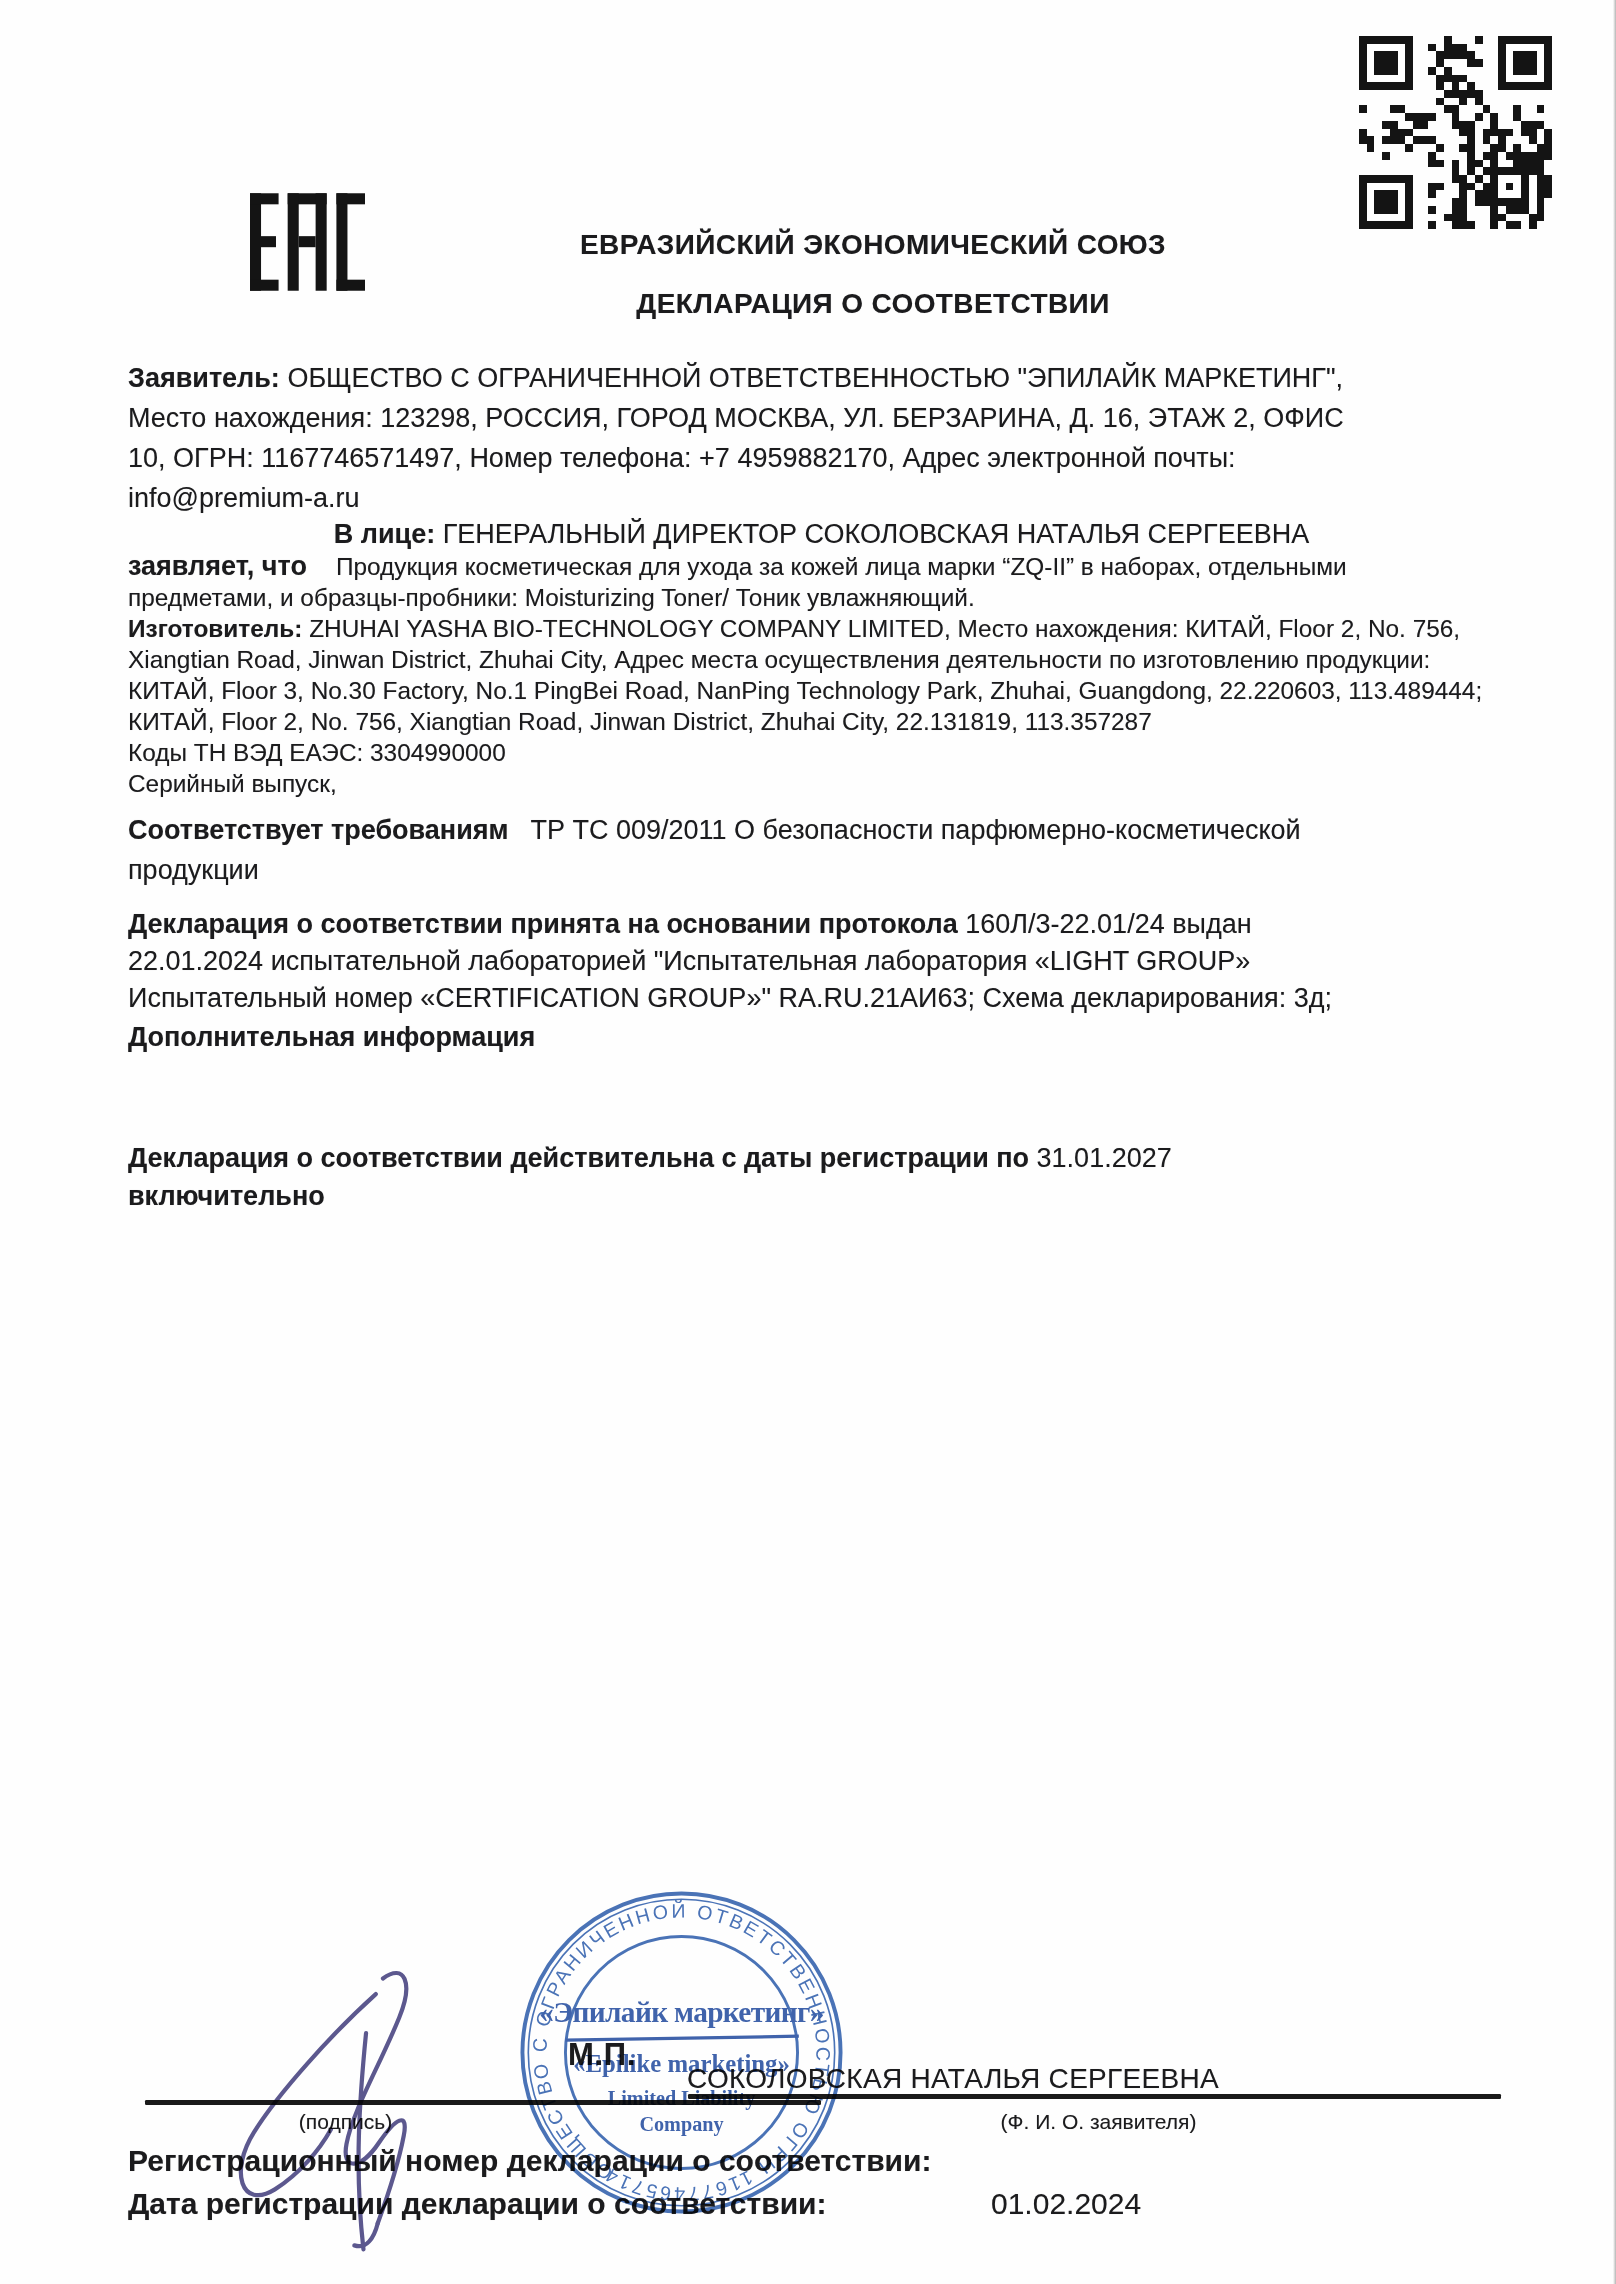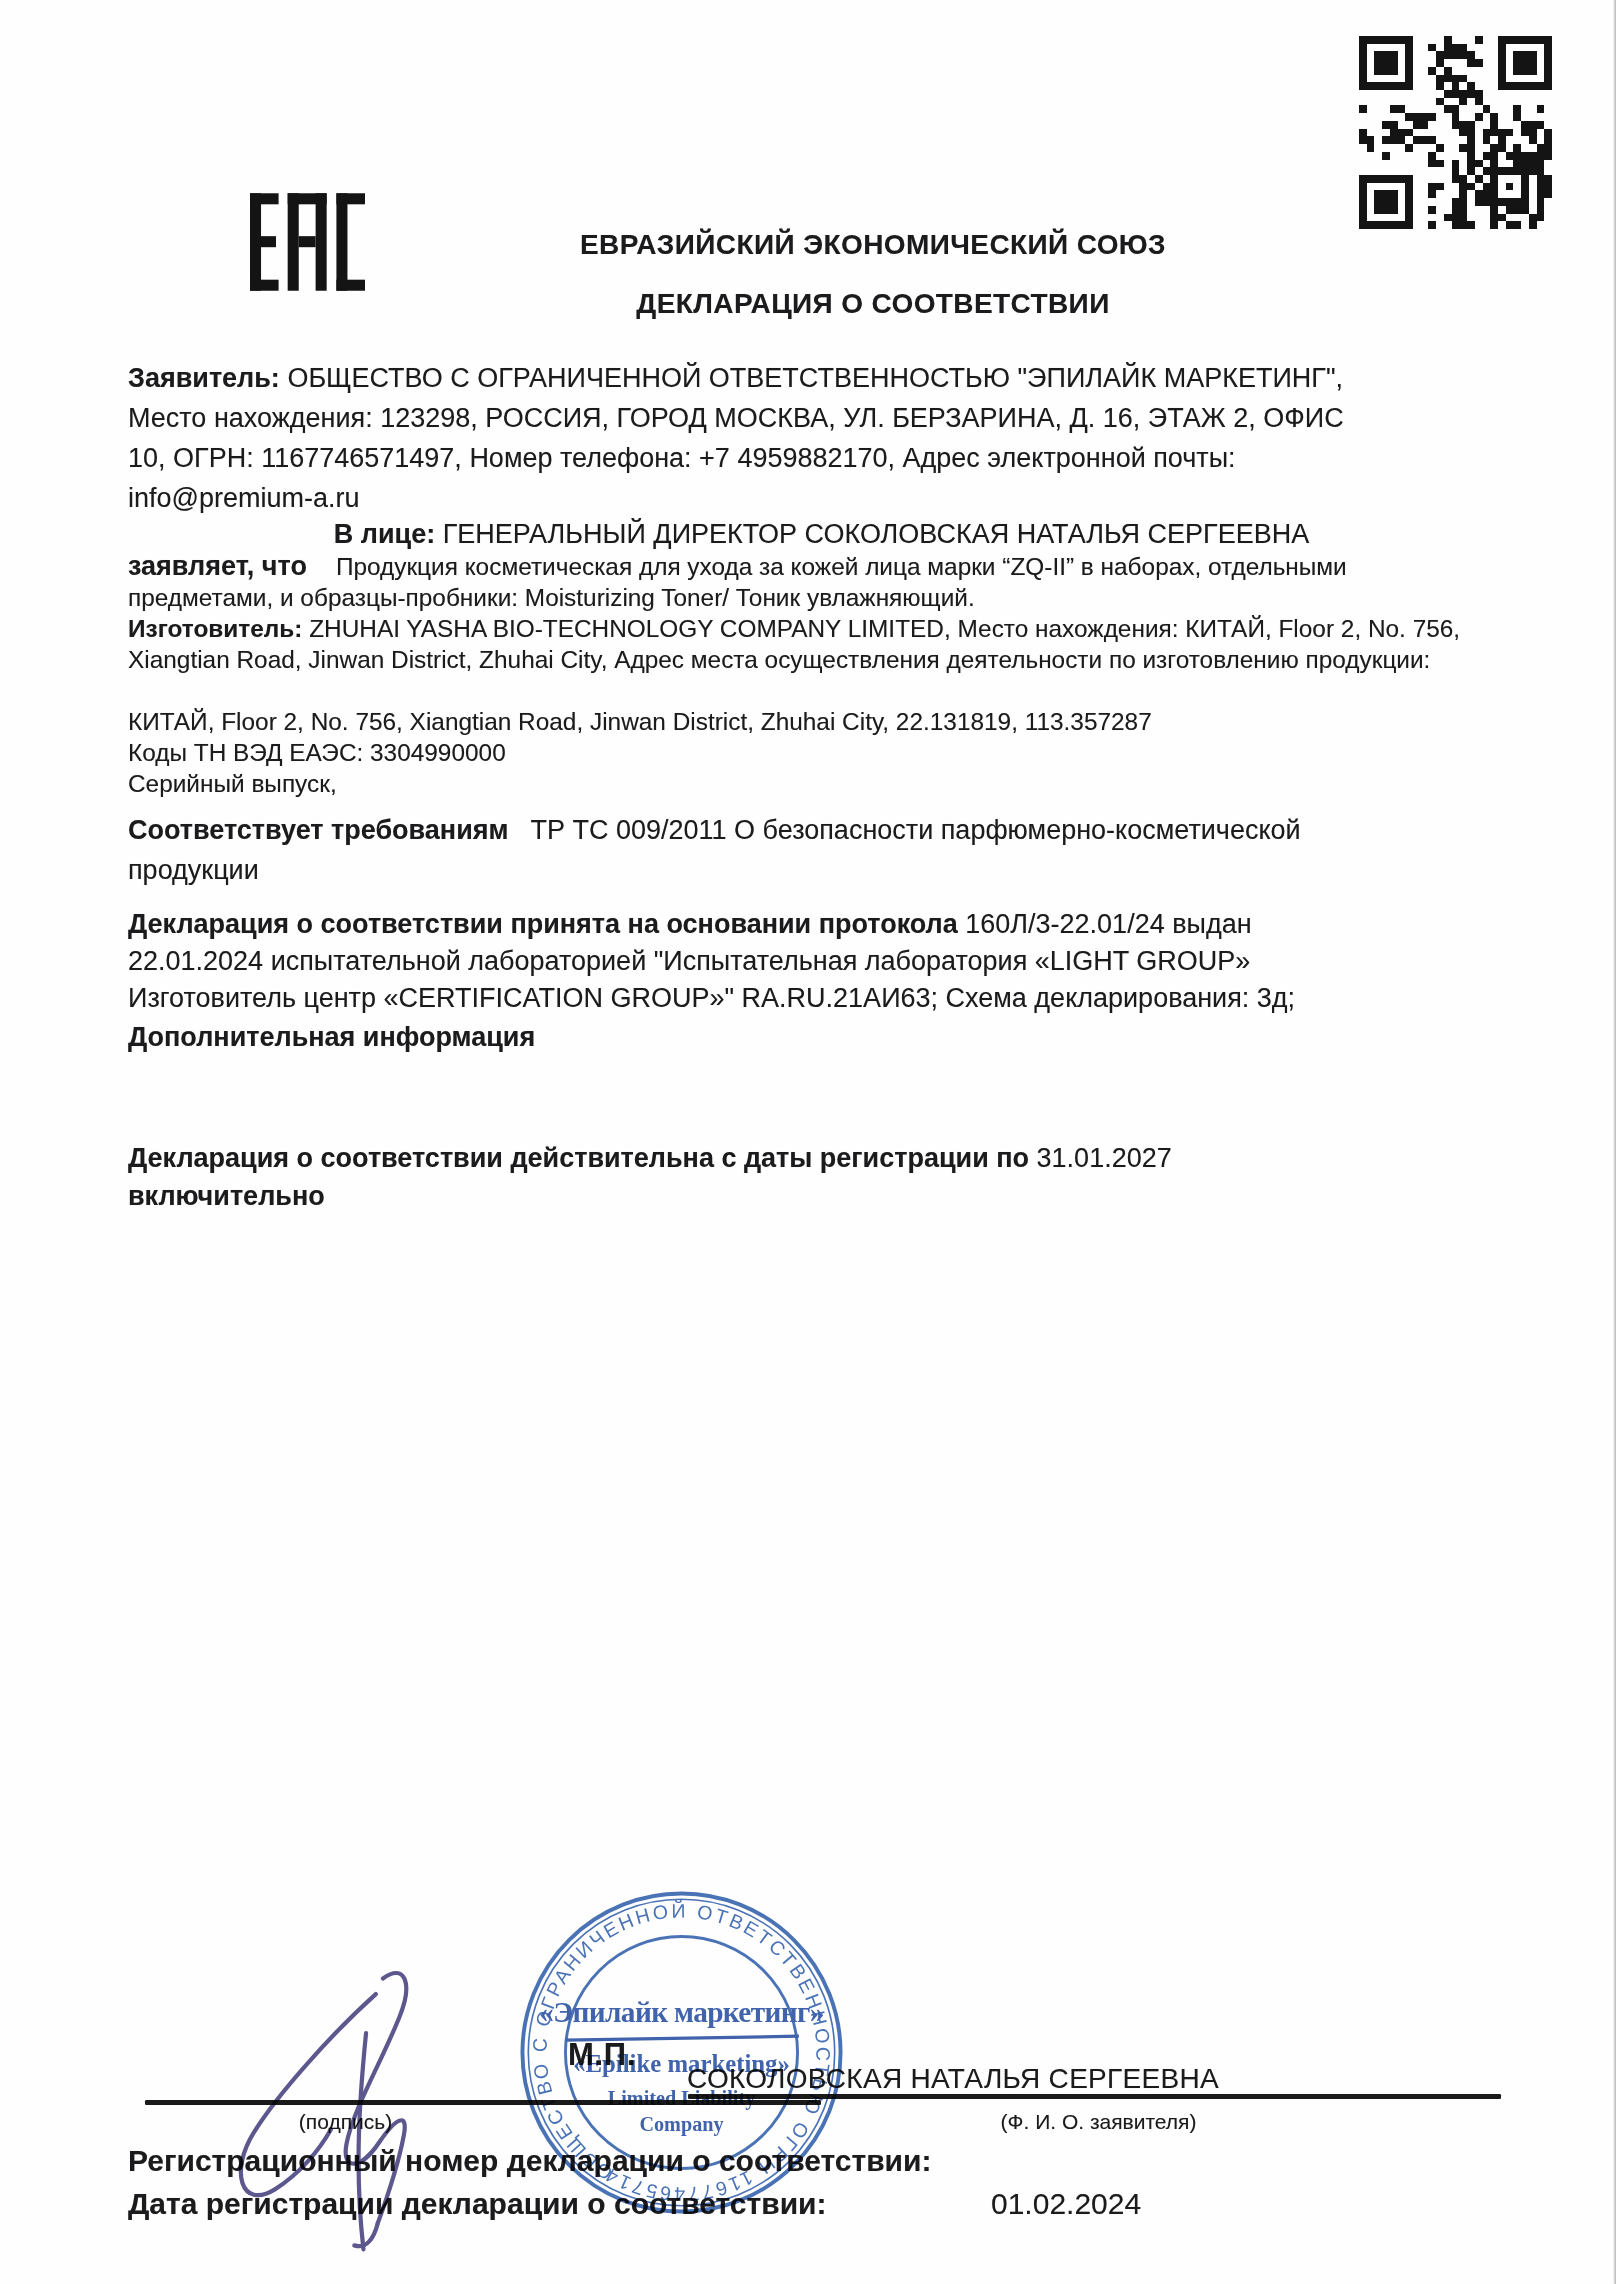--- a/index.html
+++ b/index.html
@@ -254,36 +254,36 @@
     <b>В лице:</b>
     <span>ГЕНЕРАЛЬНЫЙ ДИРЕКТОР СОКОЛОВСКАЯ НАТАЛЬЯ СЕРГЕЕВНА</span>
   </div>
 
   <div class="abs small" style="left:128px;top:551px;width:1392px;">
     <b style="font-size:27px;">заявляет, что</b><span class="gap-lg"></span><span>Продукция косметическая для ухода за кожей лица марки “ZQ-II” в наборах, отдельными</span><br>
     <span>предметами, и образцы-пробники: Moisturizing Toner/ Тоник увлажняющий.</span><br>
     <b>Изготовитель:</b>
     <span>ZHUHAI YASHA BIO-TECHNOLOGY COMPANY LIMITED, Место нахождения: КИТАЙ, Floor 2, No. 756,</span><br>
     <span>Xiangtian Road, Jinwan District, Zhuhai City, Адрес места осуществления деятельности по изготовлению продукции:</span><br>
-    <br>
+    <span>КИТАЙ, Floor 3, No.30 Factory, No.1 PingBei Road, NanPing Technology Park, Zhuhai, Guangdong, 22.220603, 113.489444;</span><br>
     <span>КИТАЙ, Floor 2, No. 756, Xiangtian Road, Jinwan District, Zhuhai City, 22.131819, 113.357287</span><br>
     <span>Коды ТН ВЭД ЕАЭС: 3304990000</span><br>
     <span>Серийный выпуск,</span>
   </div>
 
   <div class="abs p" style="left:128px;top:810px;width:1387px;">
     <b>Соответствует требованиям</b><span class="gap-md"></span><span>ТР ТС 009/2011 О безопасности парфюмерно-косметической</span><br>
     <span>продукции</span>
   </div>
 
   <div class="abs p" style="left:128px;top:906px;width:1387px;line-height:37px;">
     <b>Декларация о соответствии принята на основании протокола</b>
     <span>160Л/3-22.01/24 выдан</span><br>
     <span>22.01.2024  испытательной лабораторией "Испытательная лаборатория «LIGHT GROUP»</span><br>
-    <span>Изготовитель центр «CERTIFICATION GROUP»" RA.RU.21АИ63; Схема декларирования: 3д;</span>
+    <span>Испытательный номер «CERTIFICATION GROUP»" RA.RU.21АИ63; Схема декларирования: 3д;</span>
   </div>
 
   <div class="abs p" style="left:128px;top:1017px;width:1387px;">
     <b>Дополнительная информация</b>
   </div>
 
   <div class="abs p" style="left:128px;top:1139px;width:1387px;line-height:38px;">
     <b>Декларация о соответствии действительна с даты регистрации по</b>
     <span>31.01.2027</span><br>
     <b>включительно</b>

